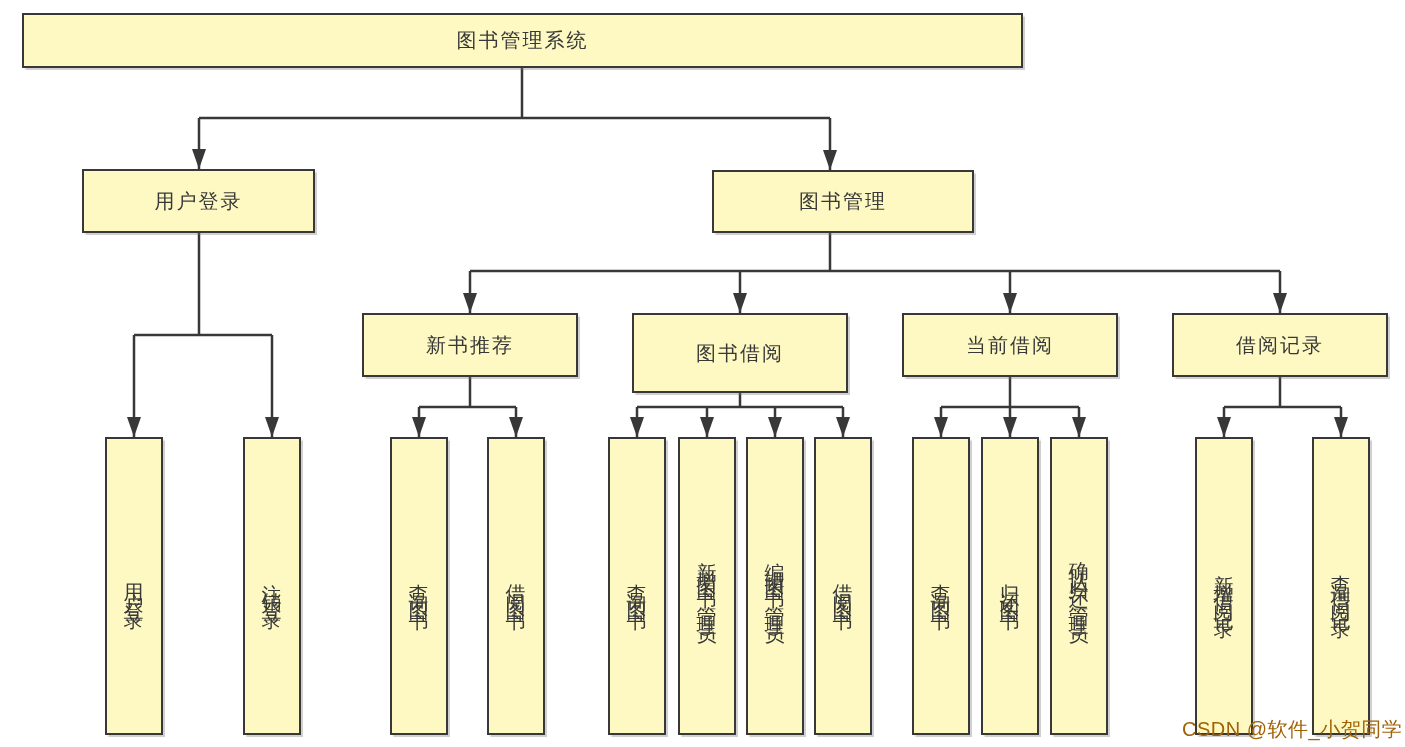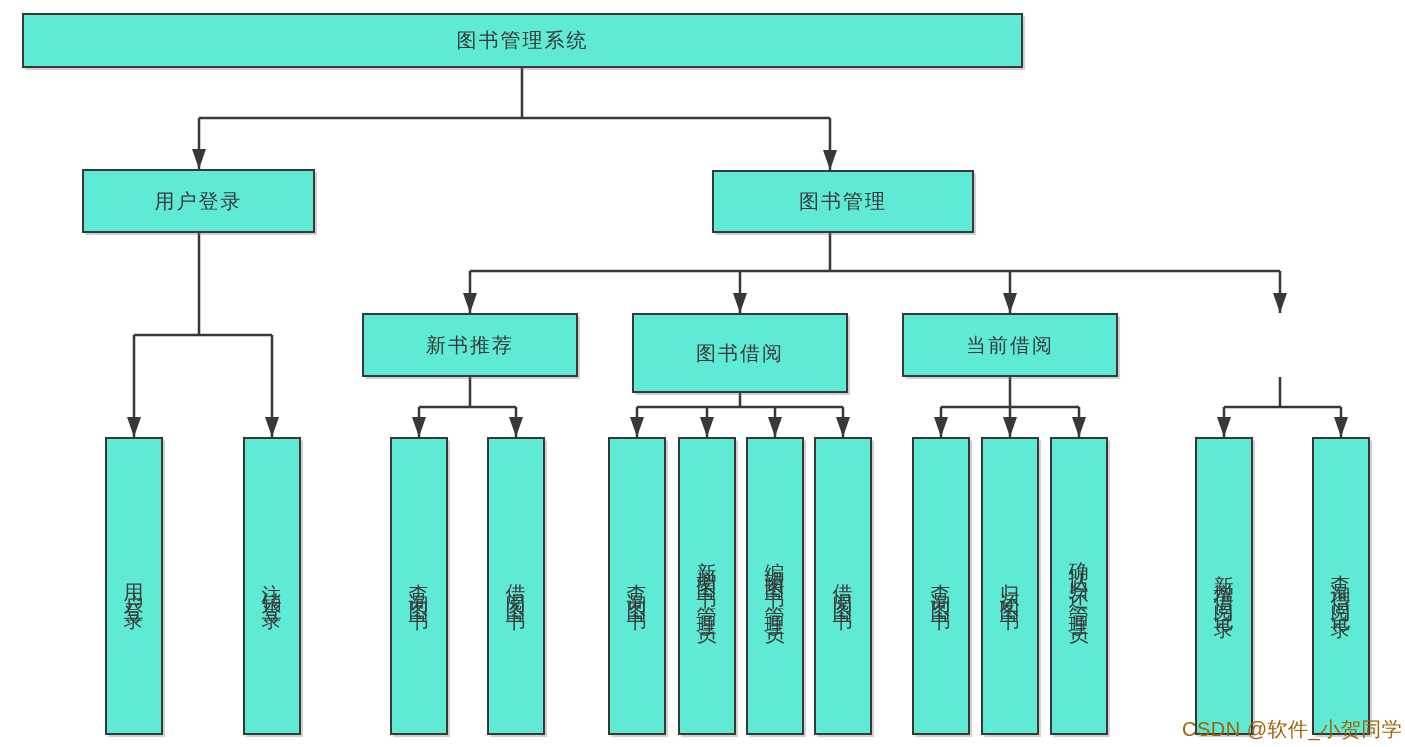--- a/index.html
+++ b/index.html
@@ -17,21 +17,21 @@
   }
   #connectors {
     position: absolute;
     left: 0;
     top: 0;
     z-index: 1;
   }
   .box {
     position: absolute;
     box-sizing: border-box;
-    background: #5eead4;
+    background: #fef9c3;
     border: 2.5px solid #383838;
     box-shadow: 1.5px 1.5px 1px rgba(120,120,120,0.35);
     display: flex;
     align-items: center;
     justify-content: center;
     color: #383838;
     z-index: 2;
   }
   .hbox {
     font-size: 20px;
@@ -124,20 +124,23 @@
 
   <div class="box hbox" style="left:362px; top:313px; width:216px; height:64px;">
     <span>新书推荐</span>
   </div>
   <div class="box hbox" style="left:632px; top:313px; width:216px; height:80px;">
     <span>图书借阅</span>
   </div>
   <div class="box hbox" style="left:902px; top:313px; width:216px; height:64px;align-items:center;">
     <span>当前借阅</span>
   </div>
+  <div class="box hbox" style="left:1172px; top:313px; width:216px; height:64px;">
+    <span>借阅记录</span>
+  </div>
 
   <div class="box leaf" style="left:105px;">
     <span class="vtext">用户登录</span>
   </div>
   <div class="box leaf" style="left:243px;">
     <span class="vtext">注销登录</span>
   </div>
 
   <div class="box leaf" style="left:390px;">
     <span class="vtext">查询图书</span>

